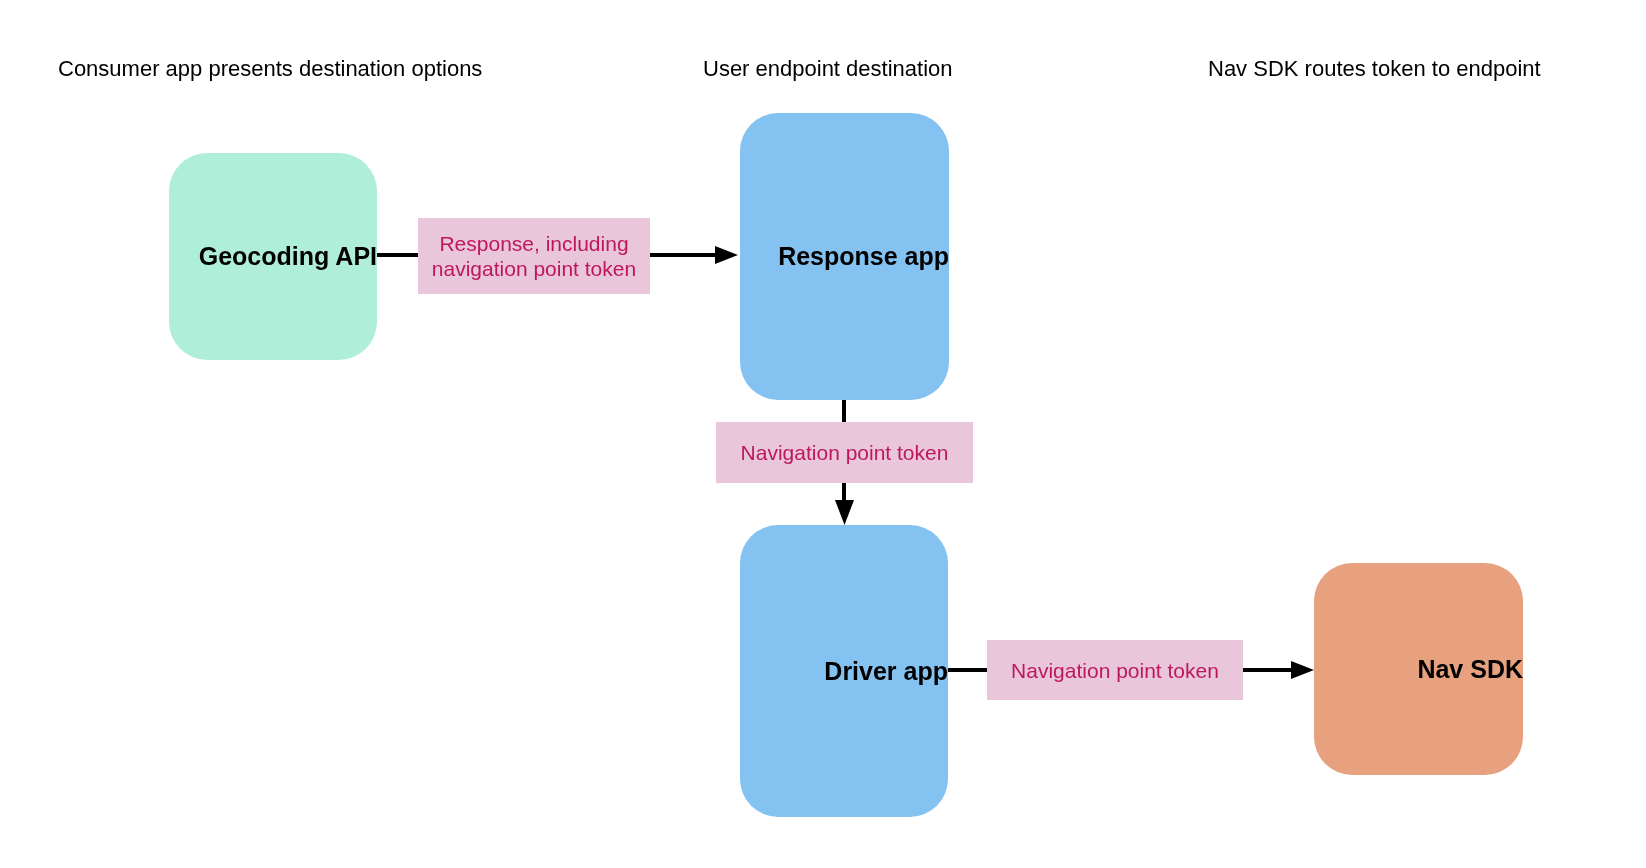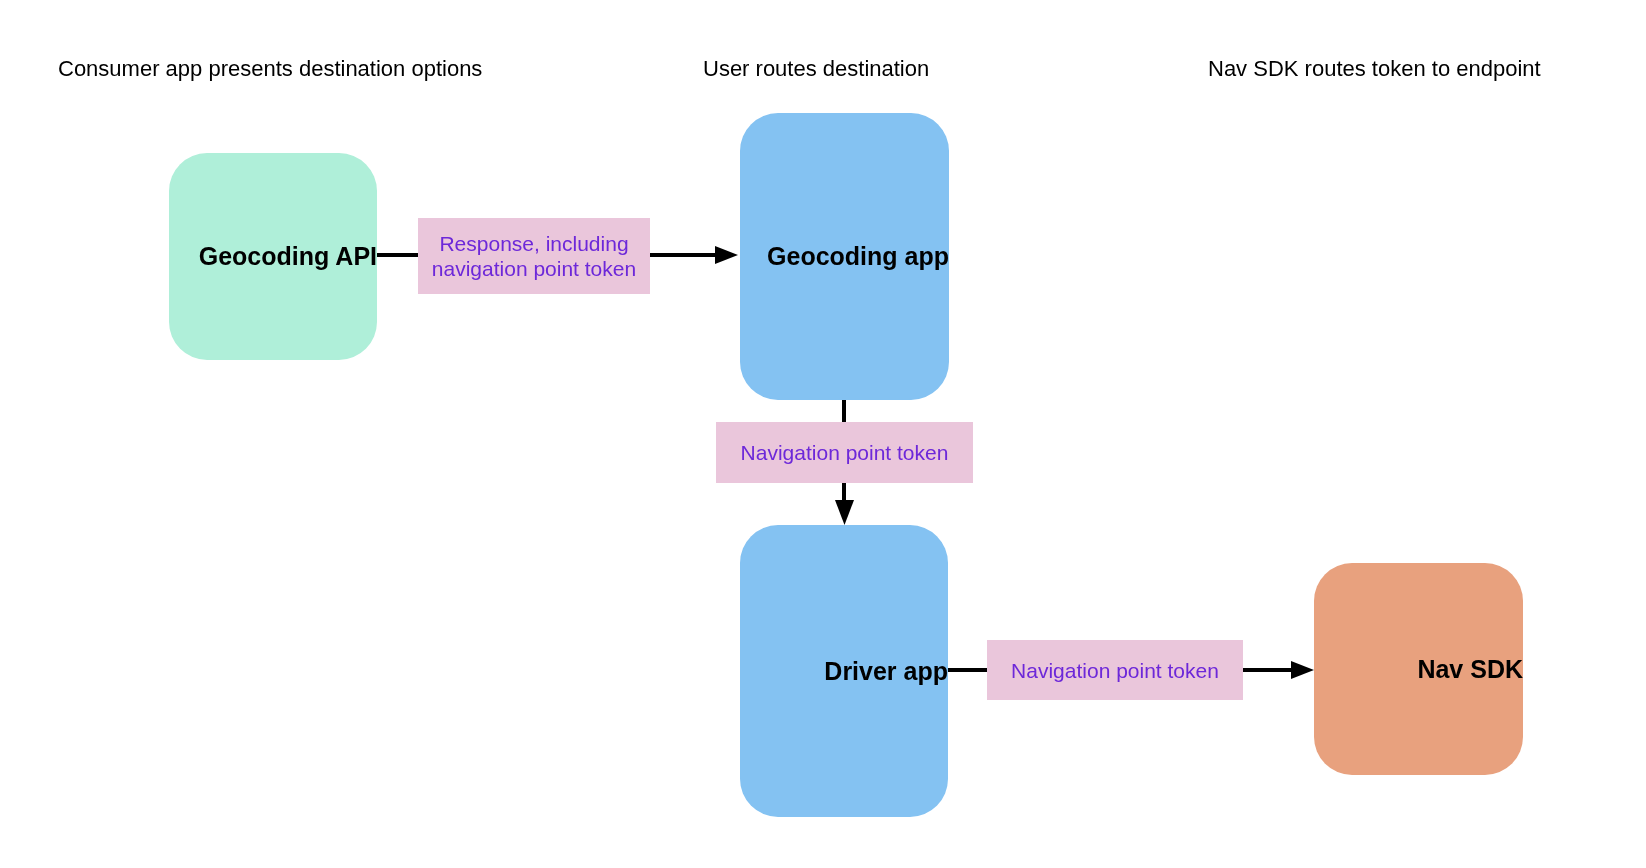--- a/index.html
+++ b/index.html
@@ -47,21 +47,21 @@
   #node-nav-sdk       { left: 1314px; top: 563px; width: 209px; height: 212px; }
 
   .edge-label {
     position: absolute;
     display: flex;
     align-items: center;
     justify-content: center;
     text-align: center;
     font-size: 21px;
     line-height: 25px;
-    color: #6d28d9;
+    color: #be185d;
   }
   #edge-label-1 { left: 418px; top: 218px; width: 232px; height: 76px; }
   #edge-label-2 { left: 716px; top: 422px; width: 257px; height: 61px; }
   #edge-label-3 { left: 987px; top: 640px; width: 256px; height: 60px; }
 
   .h-line { position: absolute; height: 4px; }
   .v-line { position: absolute; width: 4px; }
   .head-right {
     position: absolute;
     width: 23px; height: 18px;
@@ -87,29 +87,29 @@
   #edge3-seg-a { left: 948px; top: 668px; width: 39px; }
   #edge3-seg-b { left: 1243px; top: 668px; width: 50px; }
   #edge3-head  { left: 1291px; top: 661px; }
 </style>
 </head>
 <body>
 
 <div id="canvas" style="background-color: rgb(255, 255, 255);">
 
   <div id="caption-1" class="caption">Consumer app presents destination options</div>
-  <div id="caption-2" class="caption">User routes destination</div>
+  <div id="caption-2" class="caption">User endpoint destination</div>
   <div id="caption-3" class="caption">Nav SDK routes token to endpoint</div>
 
   <div id="node-geocoding-api" class="node" style="background-color: rgb(175, 239, 217);">
     <span class="node-label">Geocoding API</span>
   </div>
 
   <div id="node-consumer-app" class="node" style="background-color: rgb(132, 194, 242);">
-    <span class="node-label">Geocoding app</span>
+    <span class="node-label">Response app</span>
   </div>
 
   <div id="node-nav-sdk" class="node" style="background-color: rgb(232, 161, 126);">
     <span class="node-label">Nav SDK</span>
   </div>
 
   <div id="node-driver-app" class="node" style="background-color: rgb(132, 194, 242);">
     <span class="node-label">Driver app</span>
   </div>
 

